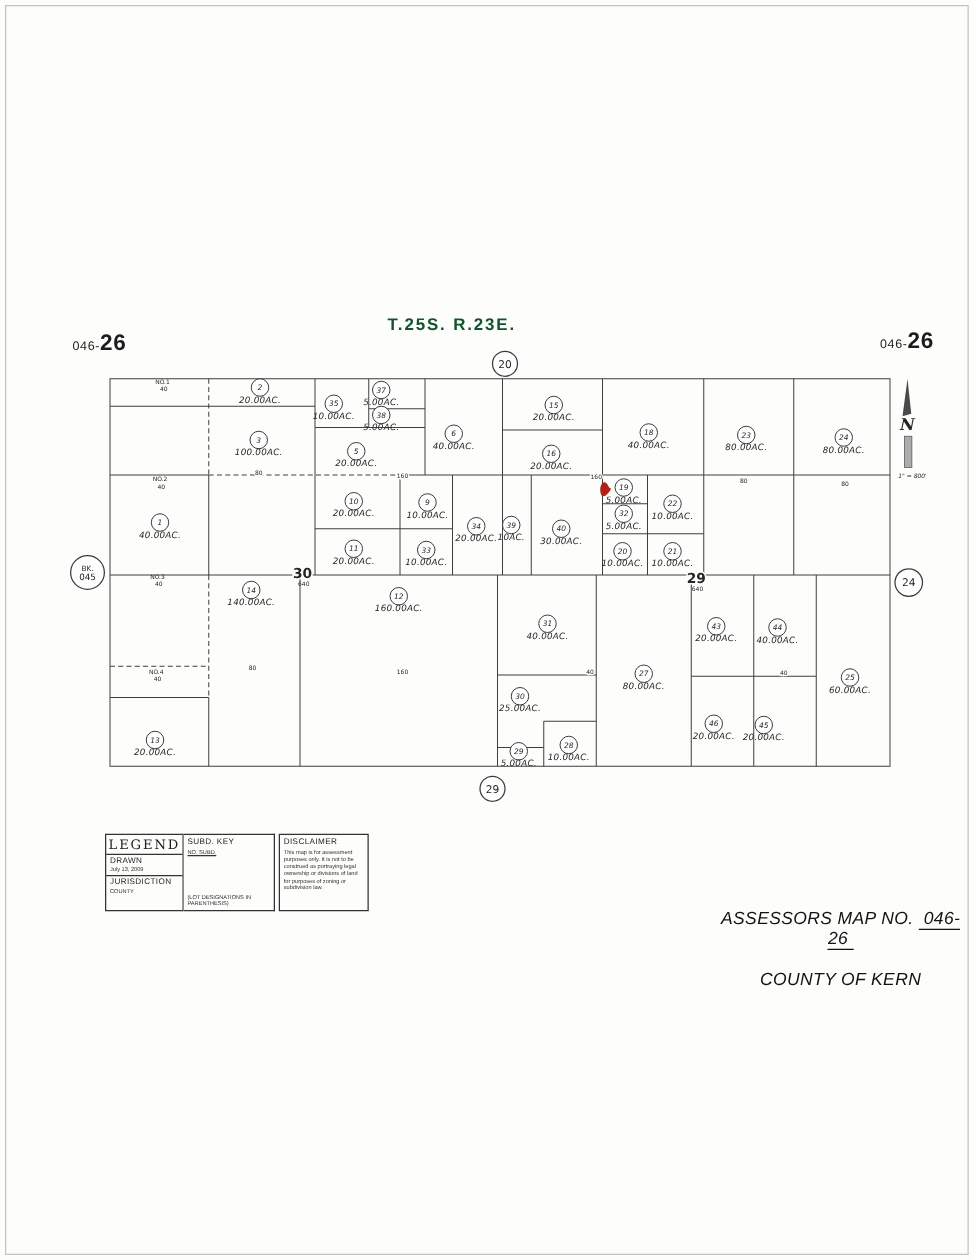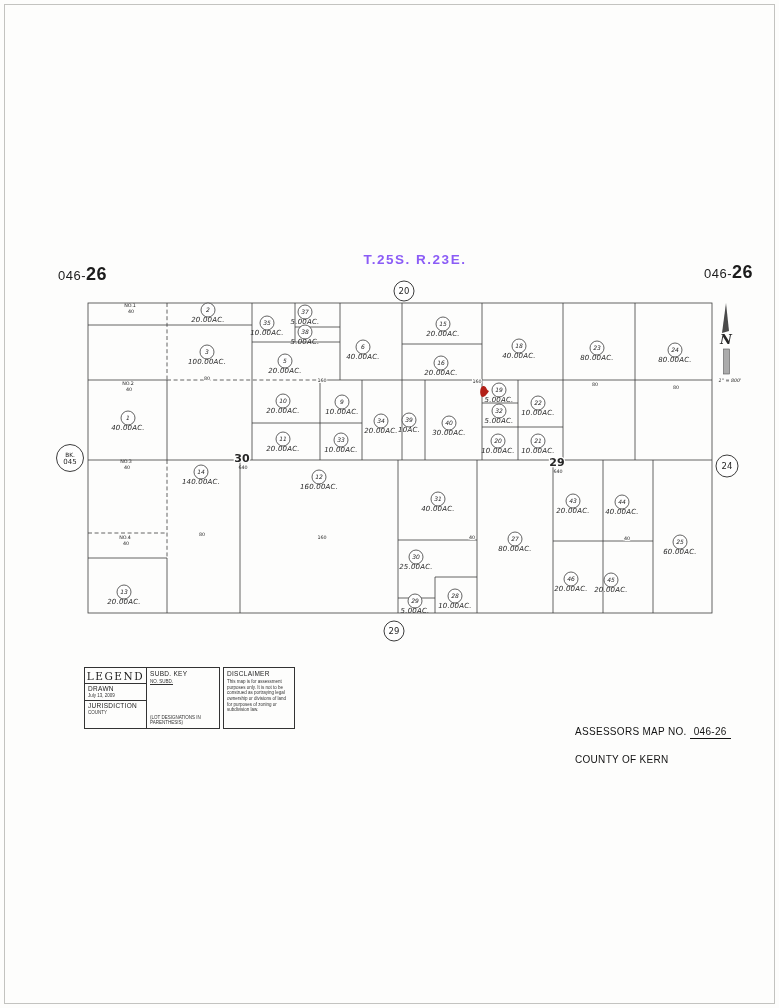--- a/index.html
+++ b/index.html
@@ -2,24 +2,24 @@
 <html><head>
 <meta charset="utf-8">
 <style>
   html,body{margin:0;padding:0;background:#fff;}
   .page{position:relative;width:779px;height:1008px;background:#fdfdfc;overflow:hidden;
         font-family:"Liberation Sans",sans-serif;color:#1c1c1c;}
   .scan-frame{position:absolute;inset:4px;border:1px solid #c3c3c0;pointer-events:none;}
   .corner{position:absolute;white-space:nowrap;}
   .corner-left{left:58px;top:264px;}
   .corner-right{left:704px;top:262px;}
-  .c-small{font-size:13px;letter-spacing:.5px;}
+  .c-small{font-size:10px;letter-spacing:.5px;}
   .c-big{font-size:18px;font-weight:600;letter-spacing:.5px;}
-  .map-title{position:absolute;left:310px;top:252px;width:210px;text-align:center;
-             font-size:13.5px;font-weight:600;letter-spacing:1.5px;color:#8b5cf6;}
+  .map-title{position:absolute;left:310px;top:252px;width:210px;
+             font-size:13.5px;font-weight:600;letter-spacing:1.5px;color:#14532d;}
   
   svg{position:absolute;left:0;top:0;}
   svg text{font-family:"DejaVu Sans",sans-serif;fill:#262626;}
   .lines line,.lines rect{stroke:#3e3e3e;stroke-width:0.8;fill:none;}
   .dash{stroke-dasharray:4 2.6;}
   .pcirc{fill:#fefefe;stroke:#3c3c3c;stroke-width:0.8;}
   .pnum{font-size:6px;font-style:italic;}
   .pac{font-size:7px;font-style:italic;letter-spacing:.2px;}
   .tiny{font-size:4.8px;}
   .tick{font-size:4.8px;paint-order:stroke;stroke:#fdfdfc;stroke-width:2px;}
@@ -43,22 +43,22 @@
   .leg-value{font-size:4.5px;display:block;color:#333;margin-top:1px;}
   .leg-mid{width:66px;border:1px solid #333;border-left:none;display:flex;flex-direction:column;
            padding:2px 3px;background:#fdfdfc;}
   .leg-mid-title{font-size:6.5px;letter-spacing:.3px;}
   .leg-ref{font-size:4.5px;color:#333;text-decoration:underline;margin-top:2px;}
   .leg-note{font-size:4.5px;color:#333;margin-top:auto;line-height:1.25;}
   .leg-right{width:64px;border:1px solid #333;margin-left:3px;padding:2px 3px;background:#fdfdfc;}
   .leg-right-title{font-size:6.5px;letter-spacing:.3px;}
   .leg-disc{font-size:4.5px;line-height:1.25;color:#333;margin-top:2px;text-align:left;}
   
-  .footer{position:absolute;left:575px;top:726px;width:195px;text-align:left;
-          font-size:10px;letter-spacing:.3px;color:#131313;}
+  .footer{position:absolute;left:575px;top:726px;width:195px;text-align:center;
+          font-size:14px;letter-spacing:.3px;color:#131313;font-style:italic;}
   .footer .u{border-bottom:1px solid #131313;padding:0 4px 1px;}
   .footer-line2{margin-top:17px;}
 </style>
 </head>
 <body>
 
 <div class="page">
   <div class="scan-frame"></div>
 
   <div class="corner corner-left">

